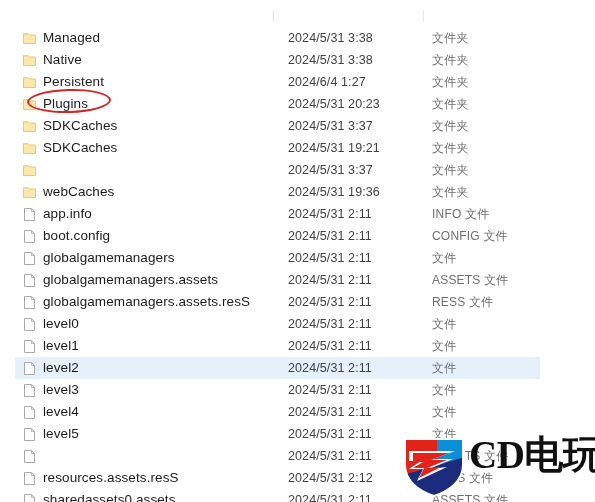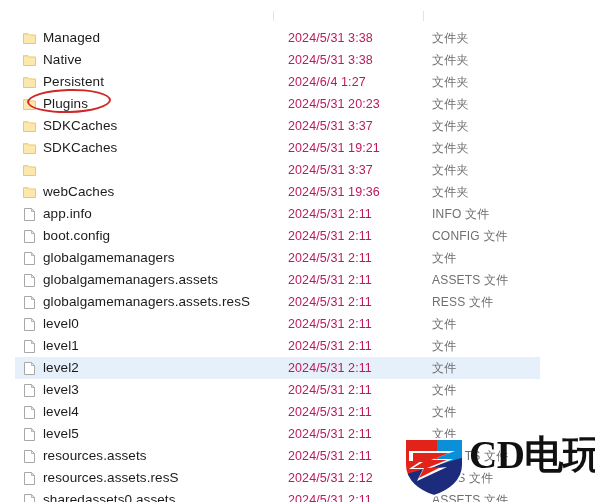--- a/index.html
+++ b/index.html
@@ -67,21 +67,21 @@
   .c-date { left: 288px; }
   .c-type { left: 432px; }
 
   .name-text {
     font-size: 13.5px;
     color: #1b1b1b;
     letter-spacing: 0.1px;
   }
   .date-text {
     font-size: 12.5px;
-    color: #be185d;
+    color: #404040;
     letter-spacing: 0.1px;
   }
   .type-text {
     font-size: 12px;
     color: #6f6f6f;
     letter-spacing: 0.2px;
   }
 
   
   .icon-wrap {
@@ -366,21 +366,20 @@
         <div class="cell c-date date-text">2024/5/31 2:11</div>
         <div class="cell c-type type-text">文件</div>
       </div>
       <div class="row">
         <div class="icon-wrap">
           <svg viewBox="0 0 15 15" width="15" height="15" xmlns="http://www.w3.org/2000/svg">
             <path d="M2.5,1.5 L9.5,1.5 L12.5,4.5 L12.5,13.5 L2.5,13.5 Z" fill="#ffffff" stroke="#a8a8a8" stroke-width="1"></path>
             <path d="M9.5,1.5 L12.5,4.5 L9.5,4.5 Z" fill="#e8e8e8" stroke="#a8a8a8" stroke-width="0.8"></path>
           </svg>
         </div>
-        <div class="cell c-name name-text">resources.assets</div>
         <div class="cell c-date date-text">2024/5/31 2:11</div>
         <div class="cell c-type type-text">ASSETS 文件</div>
       </div>
       <div class="row">
         <div class="icon-wrap">
           <svg viewBox="0 0 15 15" width="15" height="15" xmlns="http://www.w3.org/2000/svg">
             <path d="M2.5,1.5 L9.5,1.5 L12.5,4.5 L12.5,13.5 L2.5,13.5 Z" fill="#ffffff" stroke="#a8a8a8" stroke-width="1"></path>
             <path d="M9.5,1.5 L12.5,4.5 L9.5,4.5 Z" fill="#e8e8e8" stroke="#a8a8a8" stroke-width="0.8"></path>
           </svg>
         </div>

